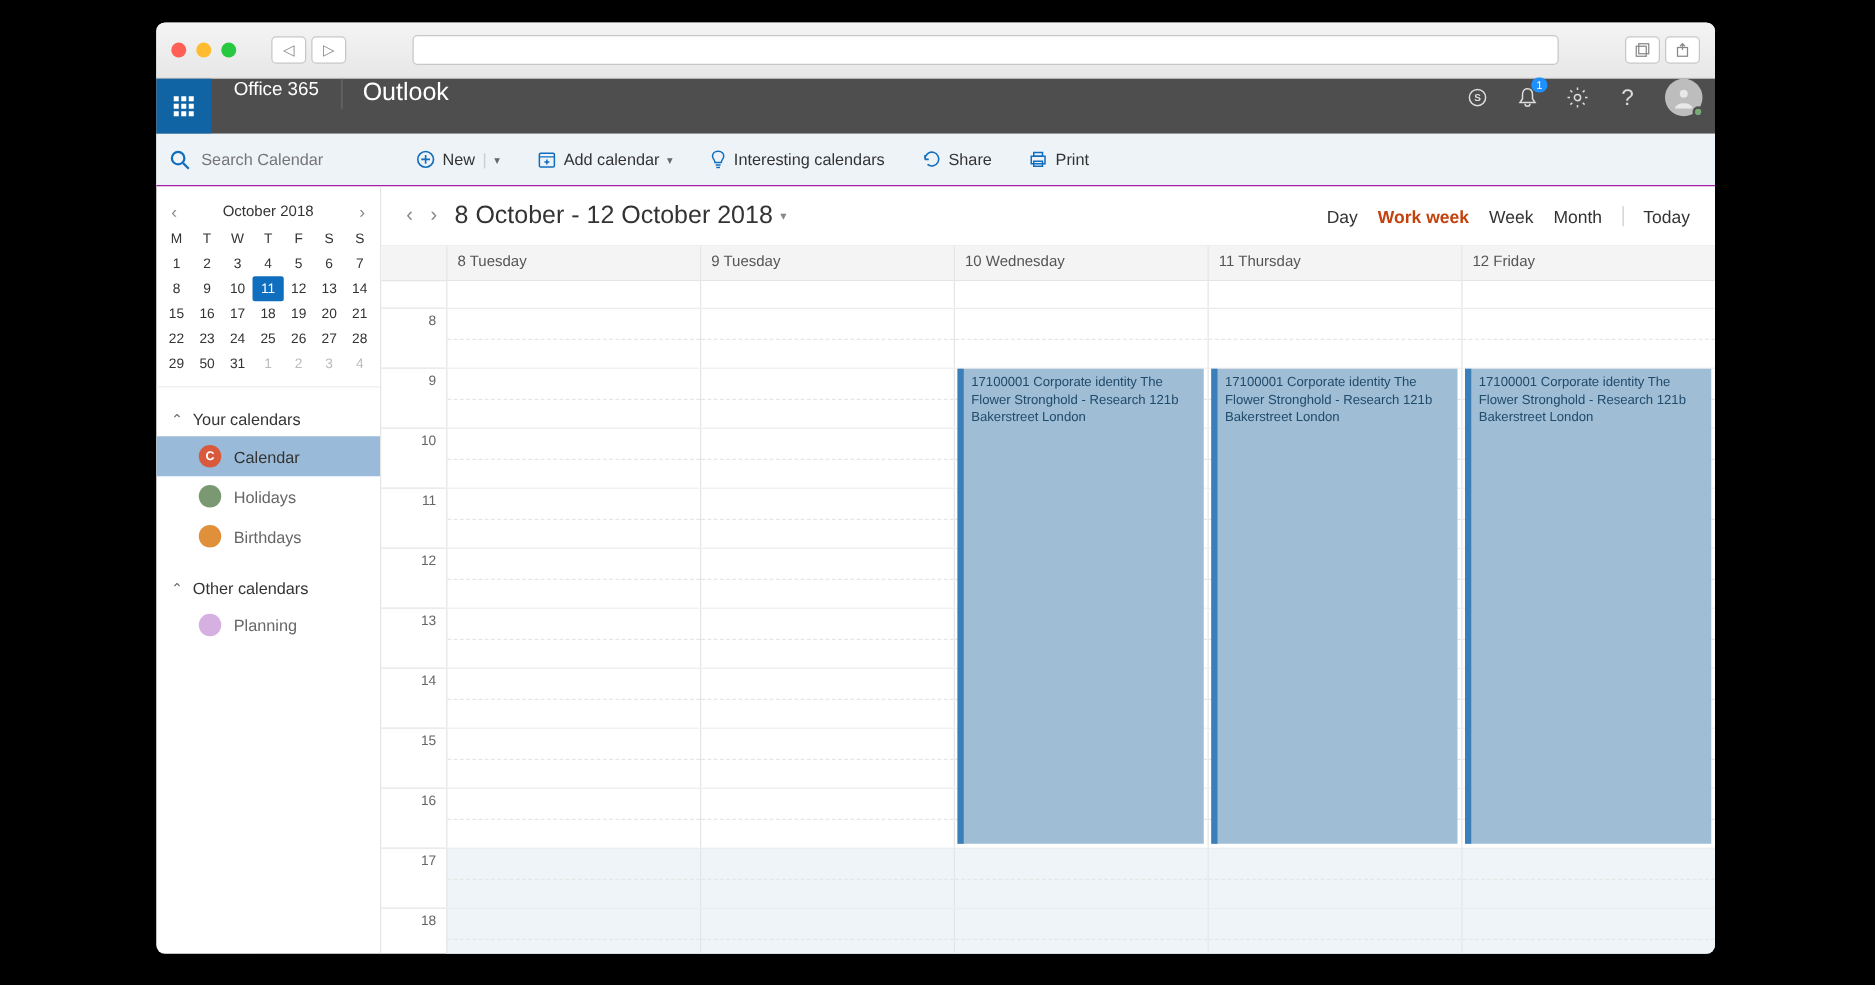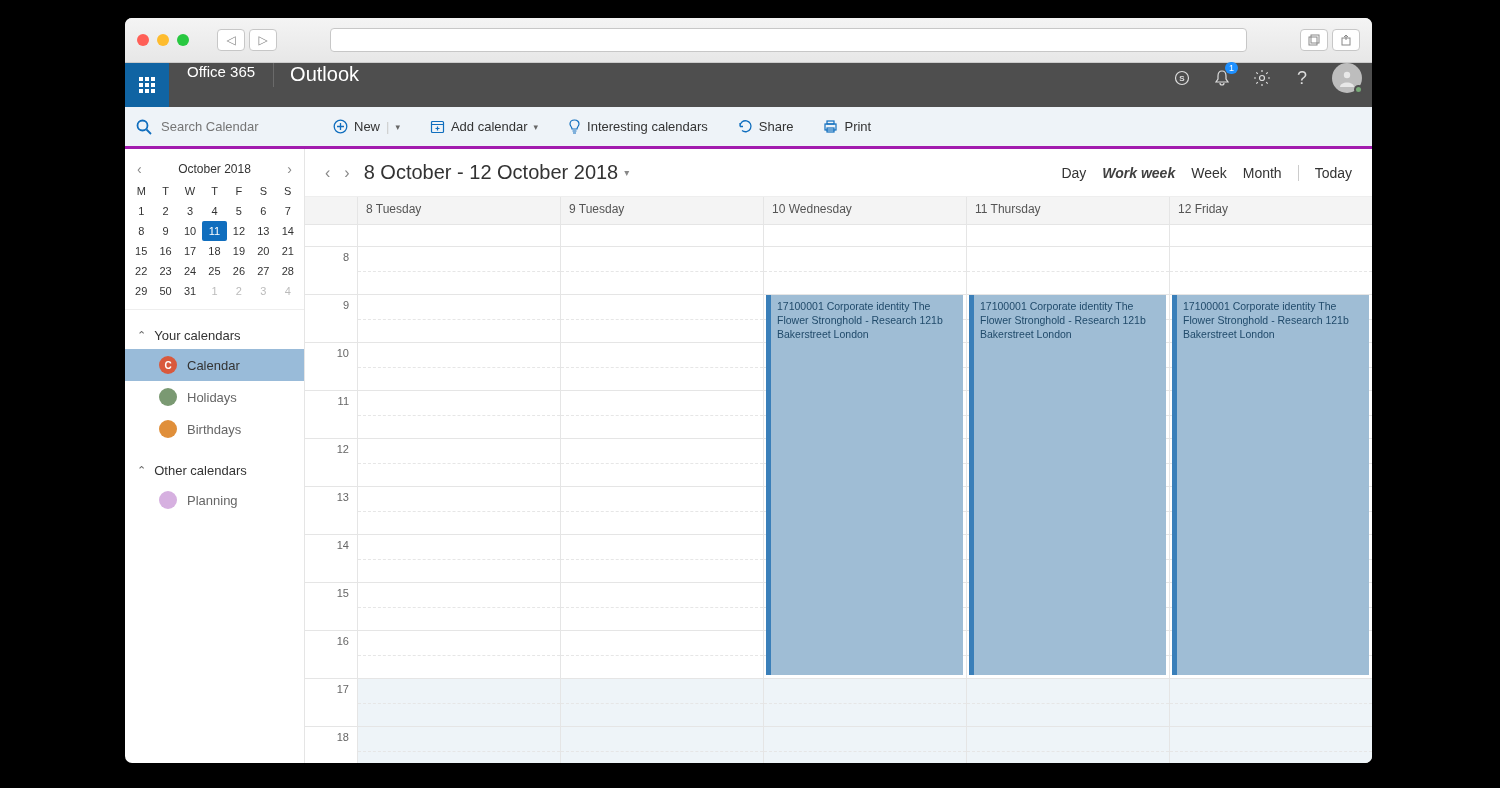--- a/index.html
+++ b/index.html
@@ -31,21 +31,21 @@
   .brand { padding:0 18px; font-size:15px;}
   .sep { width:1px;height:24px;background:#6a6a6a;}
   .appname { padding:0 16px; font-size:20px;}
   .o365-right { margin-left:auto; display:flex; align-items:center; gap:20px; padding-right:10px; color:#ddd;}
   .o365-right .ico { width:20px;height:20px;display:flex;align-items:center;justify-content:center;cursor:pointer;}
   .bell { position:relative; }
   .badge { position:absolute; top:-6px; right:-6px; background:#1e90ff;color:#fff;font-size:9px;border-radius:8px;padding:0 4px;line-height:12px;}
   .avatar { width:30px;height:30px;border-radius:50%;background:#bdbdbd;position:relative;display:flex;align-items:center;justify-content:center;color:#fff;font-size:16px;}
   .presence{position:absolute;bottom:-1px;right:-1px;width:9px;height:9px;border-radius:50%;background:#7a7;border:2px solid #4e4e4e;}
   
-  .cmdbar { height:42px; background:#eef3f8; border-bottom:3px solid #a21caf; display:flex; align-items:center; padding:0 10px; font-size:13px; color:#333;}
+  .cmdbar { height:42px; background:#eef3f8; border-bottom:1px solid #a21caf; display:flex; align-items:center; padding:0 10px; font-size:13px; color:#333;}
   .searchwrap { display:flex;align-items:center;gap:8px;color:#106ebe;width:180px;}
   .searchwrap input { border:none;background:transparent;font-size:13px;color:#666;outline:none;width:120px;}
   .cmd-items { display:flex; gap:30px; margin-left:18px; }
   .cmd { display:flex;align-items:center;gap:6px;color:#333;cursor:pointer; }
   .cmd .ci { color:#106ebe; }
   .caret{font-size:9px;color:#666;}
   
   .main { flex:1; display:flex; overflow:hidden; }
   .sidebar { width:180px; border-right:1px solid #e5e5e5; display:flex; flex-direction:column; font-size:12px; color:#333;}
   .minical { padding:8px 4px; border-bottom:1px solid #eee;}
@@ -63,21 +63,21 @@
   .cal-item.active{background:#99bbd9;color:#333;}
   .dot{width:18px;height:18px;border-radius:50%;flex-shrink:0;display:flex;align-items:center;justify-content:center;color:#fff;font-size:10px;font-weight:600;}
   
   .surface { flex:1;display:flex;flex-direction:column;overflow:hidden;}
   .surf-head { height:48px;display:flex;align-items:center;padding:0 20px;border-bottom:1px solid #eee;}
   .nav-arrows{display:flex;gap:14px;color:#888;font-size:16px;}
   .range-title{font-size:20px;color:#333;margin-left:14px;font-weight:400;}
   .range-caret{font-size:10px;color:#888;margin-left:6px;}
   .view-switch{margin-left:auto;display:flex;align-items:center;gap:16px;font-size:14px;color:#333;}
   .view-switch span{cursor:pointer;}
-  .view-switch .active{color:#404040;font-weight:600;font-style:italic;}
+  .view-switch .active{color:#c2410c;font-weight:600;}
   .vdiv{width:1px;height:16px;background:#ccc;}
   .dayheader{height:28px;display:flex;background:#f4f4f4;border-bottom:1px solid #e5e5e5;font-size:12px;color:#555;}
   .timecol{width:52px;flex-shrink:0;}
   .daycol{flex:1;border-left:1px solid #e5e5e5;padding:5px 8px;}
   .allday{height:22px;display:flex;border-bottom:1px solid #e5e5e5;}
   .allday .daycol{background:#fff;}
   .grid{flex:1;overflow:hidden;position:relative;}
   .grid-inner{position:relative;}
   .hour-row{height:48px;display:flex;border-bottom:1px solid #e5e5e5;position:relative;}
   .hour-row .timecol{font-size:11px;color:#666;padding:4px 8px;text-align:right;}

